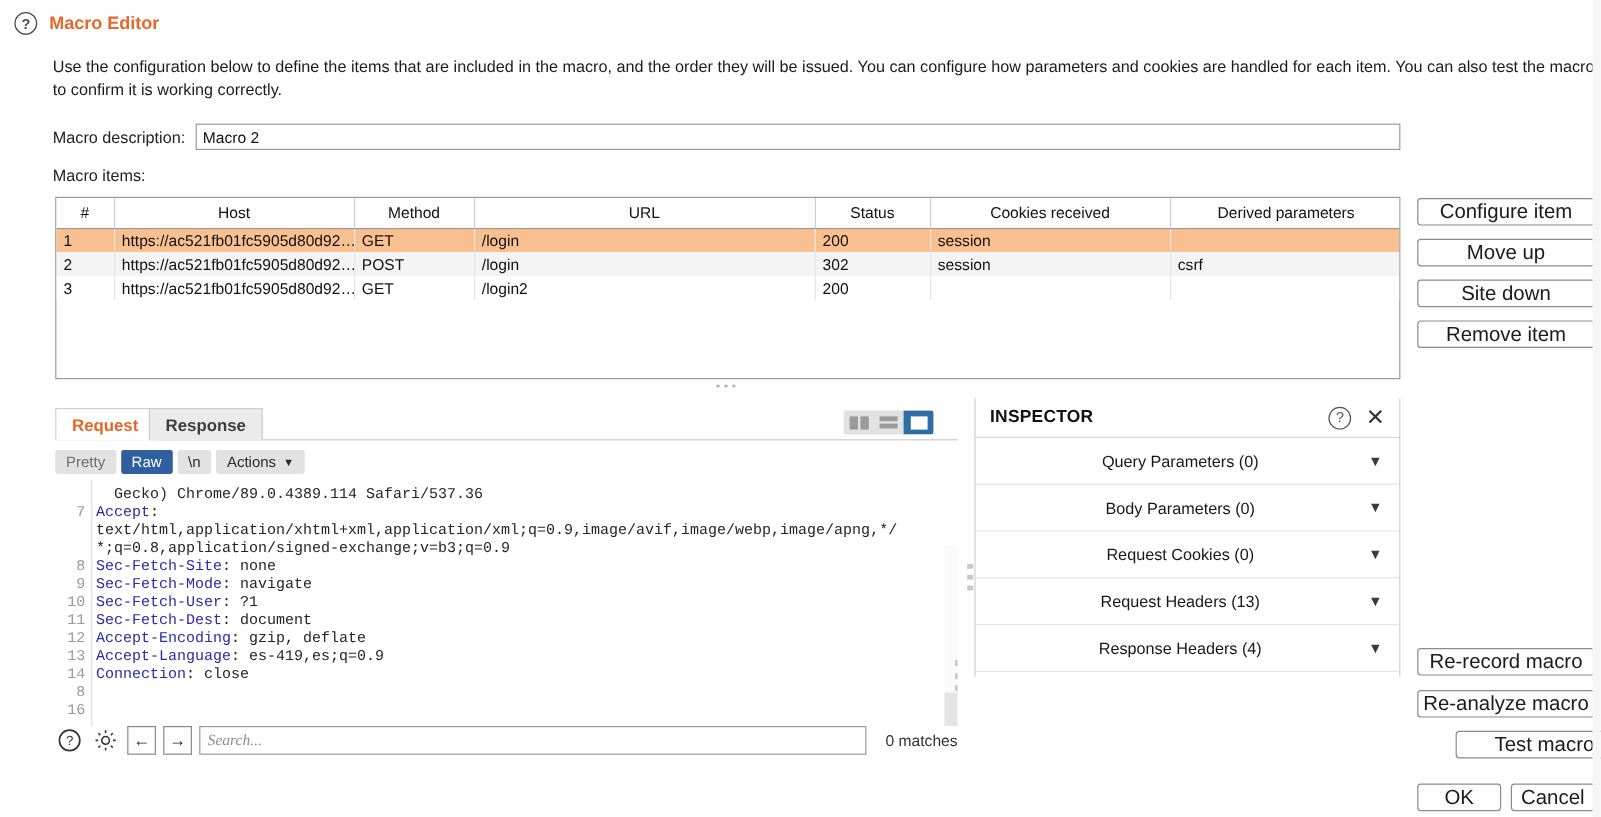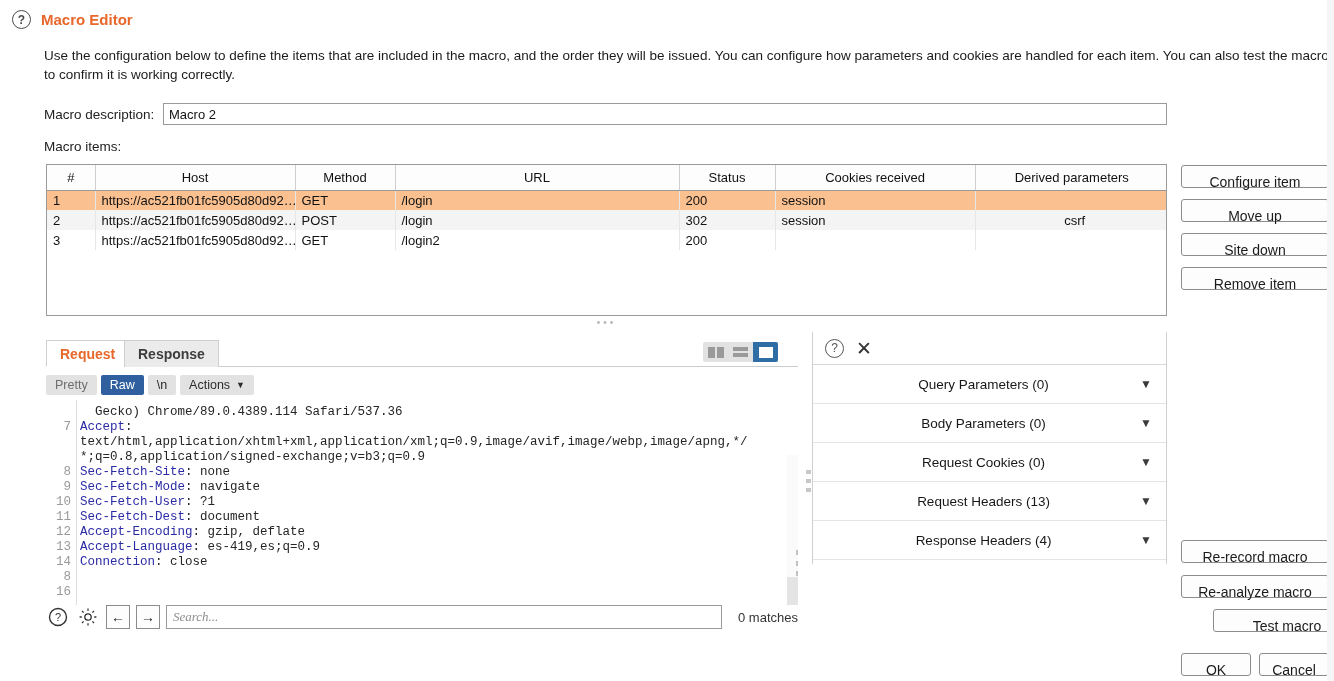--- a/index.html
+++ b/index.html
@@ -48,33 +48,33 @@
     height: 25px; background: #fdfdfd; font-weight: normal; font-size: 13px;
     border-right: 1px solid #cfcfcf; border-bottom: 1px solid #9a9a9a;
     color: #111; text-align: center; padding: 0;
   }
   table.macro th:last-child { border-right: none; }
   table.macro td {
     height: 20px; font-size: 13px; padding: 0 0 0 6px;
     border-right: 1px solid #e6e6e6; color: #111;
     white-space: nowrap; overflow: hidden; text-overflow: clip;
   }
-  table.macro td:last-child { border-right: none; text-align: center; }
+  table.macro td:last-child { border-right: none; }
   tr.sel td { background: #fac090; }
   tr.alt td { background: #f4f4f4; }
   tr.plain td { background: #ffffff; }
   .c0 { width: 48px; } .c1 { width: 200px; } .c2 { width: 100px; }
   .c3 { width: 284px; } .c4 { width: 96px; } .c5 { width: 200px; } .c6 { width: 193px; }
 
   
   .btn {
     position: absolute; width: 148px; height: 23px;
     border: 1px solid #8c8c8c; border-radius: 3px; background: #fdfdfd;
-    font-family: "Liberation Sans", sans-serif; font-size: 14px; color: #1b1b1b;
-    cursor: pointer; padding: 8px;
+    font-family: "Liberation Sans", sans-serif; font-size: 17px; color: #1b1b1b;
+    cursor: pointer; padding: 0;
   }
   .btn-sm { width: 70px; }
 
   
   .splitter {
     position: absolute; left: 46px; top: 318px; width: 1121px; height: 10px;
     background: #ffffff; cursor: row-resize;
     display: flex; align-items: center; justify-content: center;
   }
   .splitter .dots { letter-spacing: 3px; color: #b4b4b4; font-size: 10px; line-height: 6px; }
@@ -355,20 +355,21 @@
         </svg>
     </div>
     <div class="arrow-btn">←</div>
     <div class="arrow-btn">→</div>
     <input class="search-input" placeholder="Search..." style="">
     <div class="matches">0 matches</div>
   </div>
 
   <div class="inspector">
     <div class="insp-head">
+      <div class="insp-title">INSPECTOR</div>
       <div class="insp-help">?</div>
       <div class="insp-close">✕</div>
     </div>
     <div class="insp-row">
       <span class="lbl"><span>Query Parameters</span> <span>(0)</span></span>
       <span class="chev">▼</span>
     </div>
     <div class="insp-row">
       <span class="lbl"><span>Body Parameters</span> <span>(0)</span></span>
       <span class="chev">▼</span>

